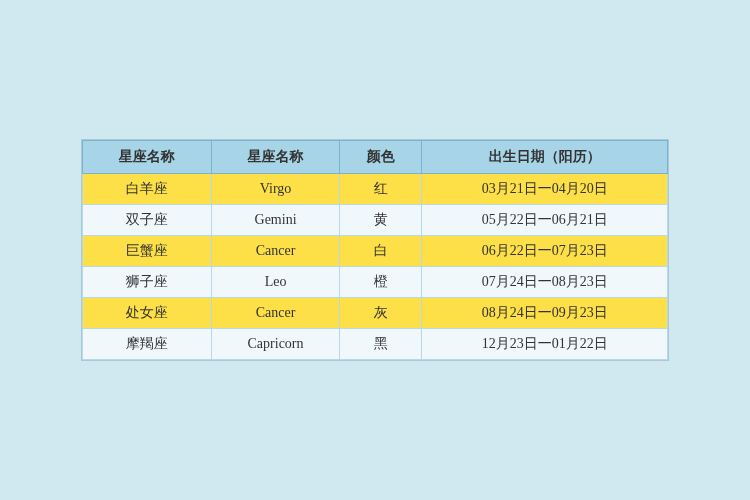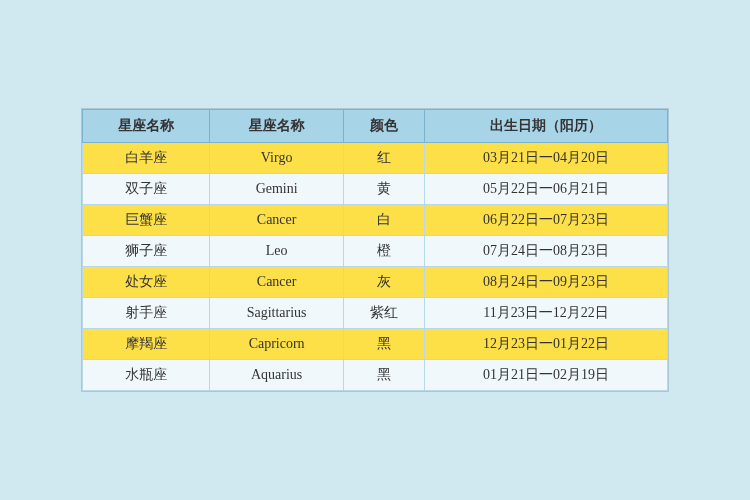--- a/index.html
+++ b/index.html
@@ -83,32 +83,20 @@
           <td>橙</td>
           <td>07月24日一08月23日</td>
         </tr>
         <tr>
           <td>处女座</td>
           <td>Cancer</td>
           <td>灰</td>
           <td>08月24日一09月23日</td>
         </tr>
         <tr>
-          <td>射手座</td>
-          <td>Sagittarius</td>
-          <td>紫红</td>
-          <td>11月23日一12月22日</td>
-        </tr>
-        <tr>
           <td>摩羯座</td>
           <td>Capricorn</td>
           <td>黑</td>
           <td>12月23日一01月22日</td>
-        </tr>
-        <tr>
-          <td>水瓶座</td>
-          <td>Aquarius</td>
-          <td>黑</td>
-          <td>01月21日一02月19日</td>
         </tr>
       </tbody>
   </table>
 </div>
 
 </body></html>

